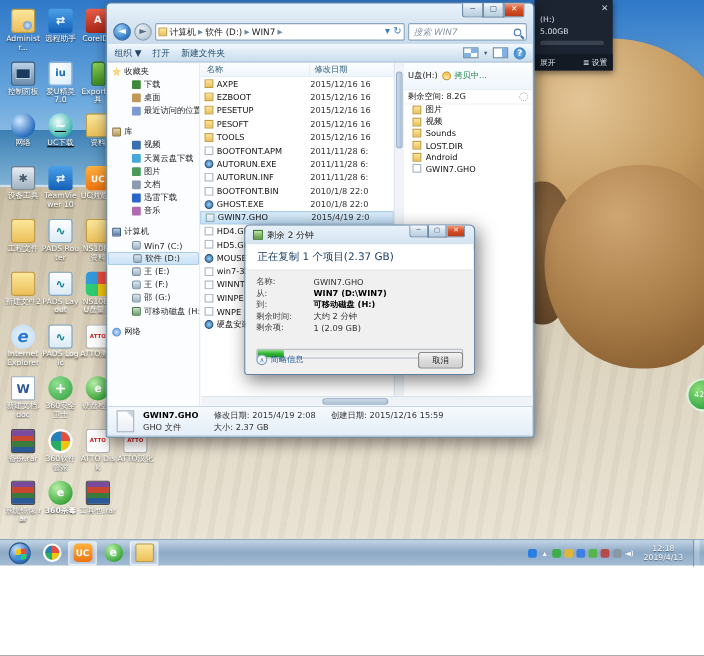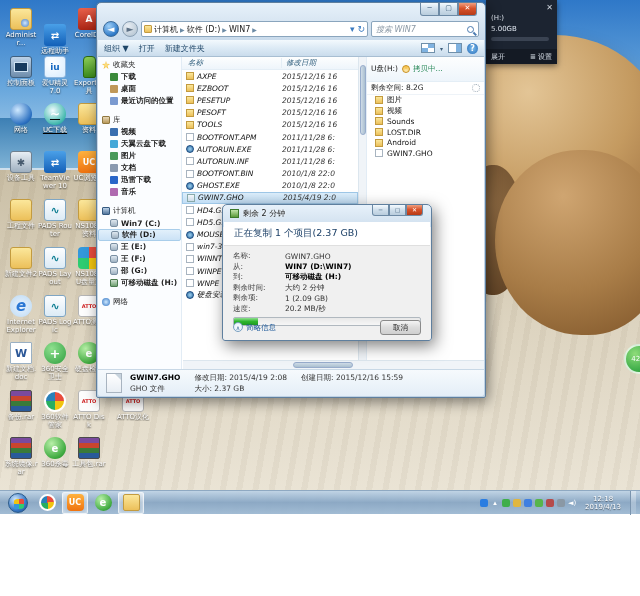--- a/index.html
+++ b/index.html
@@ -78,35 +78,35 @@
   .search-box{width:108px;height:16px;background:#fff;border:1px solid #8aa5bd;border-radius:2px;font-size:8px;color:#8a98a5;font-style:italic;display:flex;align-items:center;padding:0 4px;justify-content:space-between;}
   .mag{width:7px;height:7px;border:1.5px solid #4a7ab0;border-radius:50%;position:relative;}
   .mag:after{content:"";position:absolute;width:4px;height:1.5px;background:#4a7ab0;transform:rotate(45deg);left:5px;top:6px;}
   .toolbar{position:absolute;left:1px;top:37px;right:1px;height:17px;background:linear-gradient(#f3f9fd,#dceaf5 50%,#cadcec);border-bottom:1px solid #a8bed2;display:flex;align-items:center;padding:0 6px;font-size:8px;color:#1f4668;gap:10px;}
   .tb-right{margin-left:auto;display:flex;gap:5px;align-items:center;}
   .views-ico{width:14px;height:10px;background:conic-gradient(#7fb2e0 0 25%,#fff 0 50%,#7fb2e0 0 75%,#fff 0);border:1px solid #7090aa;}
   .help-ico{width:11px;height:11px;border-radius:50%;background:radial-gradient(#7fc0f0,#2468b4);color:#fff;font-size:8px;line-height:11px;text-align:center;font-weight:bold;}
   .body-area{position:absolute;left:1px;top:54px;right:1px;bottom:28px;background:#fff;display:flex;overflow:hidden;}
   .navpane{width:84px;border-right:1px solid #e2ecf5;padding-top:2px;overflow:hidden;background:#fbfdff;}
   .tree-item{display:flex;align-items:center;height:12px;font-size:7.5px;color:#1e1e1e;padding-left:4px;gap:3px;white-space:nowrap;}
-  .tree-item.lvl1{padding-left:12px;font-weight:bold;}
+  .tree-item.lvl1{padding-left:22px;}
   .tree-item.gap{margin-top:7px;}
   .tree-item.sel{background:linear-gradient(#e2f0fb,#cbe2f6);border:1px solid #a8cdea;border-radius:2px;}
   .tico{width:8px;height:8px;flex:0 0 8px;border-radius:1px;}
   .t-star{background:radial-gradient(#ffe48a,#e8a818);clip-path:polygon(50% 0,62% 35%,100% 38%,70% 60%,80% 100%,50% 76%,20% 100%,30% 60%,0 38%,38% 35%);}
   .t-folder{background:linear-gradient(#fbe79b,#ecc05a);border:1px solid #c39b3f;}
   .t-lib{background:linear-gradient(#e8d8b8,#b89858);border:1px solid #907840;}
   .t-pc{background:linear-gradient(#bcd2e8,#51749a);border:1px solid #365a80;}
   .t-drive{background:linear-gradient(#dfe8f0,#9fb2c2);border:1px solid #7a8fa2;border-radius:2px;}
   .t-usb{background:linear-gradient(#cfe0d0,#6fa070);border:1px solid #4a7a4e;}
   .t-net{background:radial-gradient(#cfe9ff,#2a6fc0);border-radius:50%;}
   .t-video{background:#3a6fb0;}.t-pic{background:#4a9a5a;}.t-docs{background:#8a9ab0;}
   .t-music{background:#b06ab0;}.t-cloud{background:#44a8d8;}.t-thunder{background:#2a66c8;}
   .t-down{background:#3a8a3a;}.t-desk{background:#c09858;}.t-recent{background:#7a9ad0;}
-  .filelist{width:176px;display:flex;flex-direction:column;position:relative;font-style:italic;}
+  .filelist{width:176px;display:flex;flex-direction:column;position:relative;}
   .col-hdr{display:flex;height:13px;border-bottom:1px solid #e4eef6;background:linear-gradient(#fdfefe,#eef5fb);font-size:7.5px;color:#33617f;align-items:center;flex:0 0 13px;}
   .col-name{width:100px;padding-left:6px;border-right:1px solid #e4eef6;}
   .col-date{padding-left:4px;}
   .frow{display:flex;align-items:center;height:12.2px;font-size:7.5px;color:#111;flex:0 0 12.2px;}
   .frow .fname{width:100px;display:flex;gap:3px;align-items:center;padding-left:4px;overflow:hidden;white-space:nowrap;}
   .frow .fdate{color:#333;white-space:nowrap;overflow:hidden;}
   .frow.sel{background:linear-gradient(#dceefb,#c2def5);border:1px solid #9fc8e8;}
   .ficon{width:8px;height:8px;flex:0 0 8px;background:#fff;border:1px solid #a8b4c0;}
   .k-folder > .fname .ficon, .frow.k-folder .ficon{background:linear-gradient(#fbe79b,#ecc05a);border:1px solid #c39b3f;}
   .frow.k-exe .ficon{background:radial-gradient(#9fd0f0,#2a6aa0);border:1px solid #1a4a80;border-radius:50%;}
@@ -184,21 +184,21 @@
     <div class="rock2"></div>
   </div>
 
   <div>
 
       <div class="dico k-folder-user" style="left: 4px; top: 8px;">
         <div class="dicon"></div>
         <div class="dlabel">Administr...</div>
       </div>
 
-      <div class="dico k-tv" style="left: 38px; top: 8px; margin-top: 16px;">
+      <div class="dico k-tv" style="left: 38px; top: 8px;">
         <div class="dicon"></div>
         <div class="dlabel">远程助手</div>
       </div>
 
       <div class="dico k-red-a" style="left: 72px; top: 8px;">
         <div class="dicon"></div>
         <div class="dlabel">CorelDR</div>
       </div>
 
       <div class="dico k-computer" style="left: 4px; top: 56px;">
@@ -314,31 +314,31 @@
       <div class="dico k-flower360" style="left: 38px; top: 390px;">
         <div class="dicon"></div>
         <div class="dlabel">360软件管家</div>
       </div>
 
       <div class="dico k-atto" style="left: 72px; top: 390px;">
         <div class="dicon"></div>
         <div class="dlabel">ATTO Disk</div>
       </div>
 
-      <div class="dico k-atto" style="left: 116px; top: 390px;">
+      <div class="dico k-atto" style="left: 106px; top: 390px;">
         <div class="dicon"></div>
         <div class="dlabel">ATTO汉化</div>
       </div>
 
       <div class="dico k-rar" style="left: 4px; top: 437px;">
         <div class="dicon"></div>
         <div class="dlabel">系统镜像.rar</div>
       </div>
 
-      <div class="dico k-ball-green" style="left: 38px; top: 437px;">
+      <div class="dico k-ball-green" style="left: 38px; top: 437px; font-weight: bold;">
         <div class="dicon"></div>
         <div class="dlabel">360杀毒</div>
       </div>
 
       <div class="dico k-rar" style="left: 72px; top: 437px;">
         <div class="dicon"></div>
         <div class="dlabel">工具包.rar</div>
       </div>
     </div>
 
@@ -754,24 +754,20 @@
         <div class="dlg-row">
           <span class="lab">剩余时间:</span>
           <span class="val">大约 2 分钟</span>
         </div>
 
         <div class="dlg-row">
           <span class="lab">剩余项:</span>
           <span class="val">1 (2.09 GB)</span>
         </div>
 
-        <div class="dlg-row">
-          <span class="lab">速度:</span>
-          <span class="val">20.2 MB/秒</span>
-        </div>
       </div>
     <div class="dlg-track">
       <div class="dlg-fill" style="width: 13%;"></div>
     </div>
     <div class="dlg-foot">
       <span><span class="chev-circle">∧</span><span>简略信息</span></span>
       <button class="btn">取消</button>
     </div>
   </div>
 

